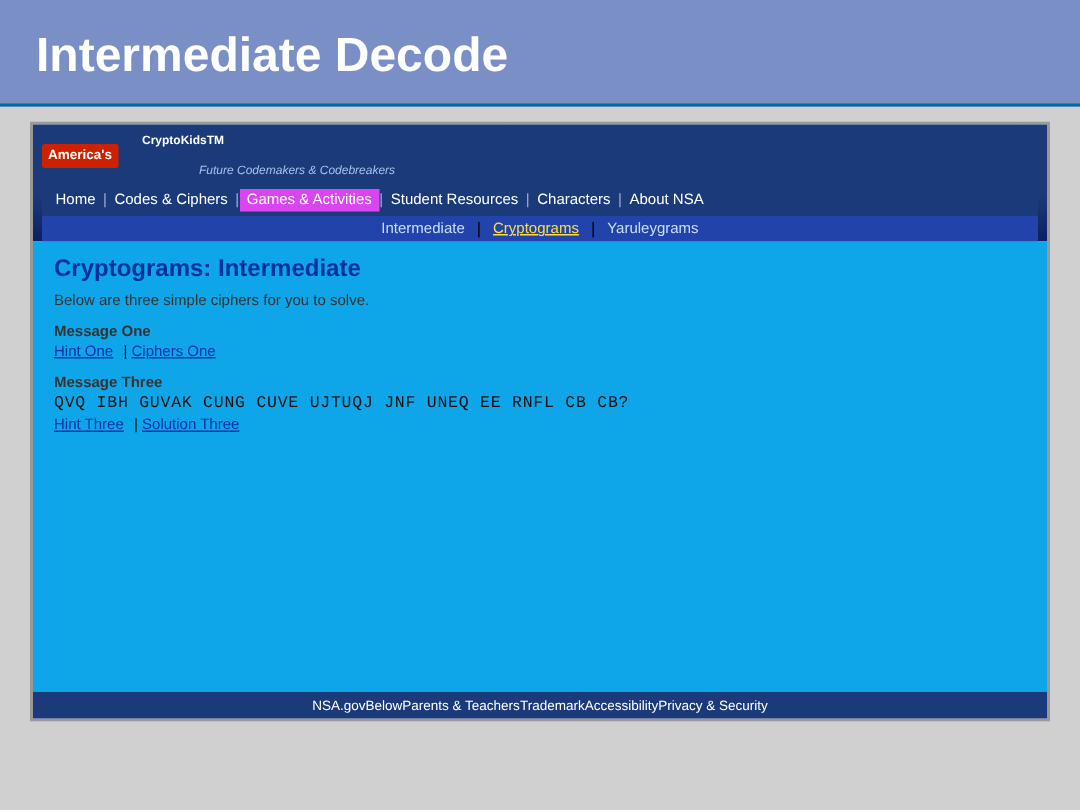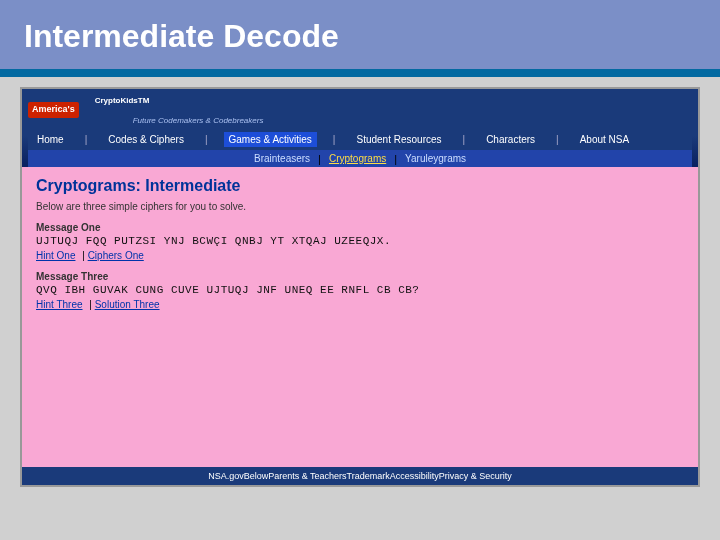--- a/index.html
+++ b/index.html
@@ -8,21 +8,21 @@
       height: 540px;
       background: #d0d0d0;
       font-family: Arial, sans-serif;
       overflow: hidden;
     }
 
     
     .slide-header {
       background: #7b8fc7;
       padding: 18px 24px 14px 24px;
-      border-bottom: 8px solid #0369a1;
+      border-bottom: 2px solid #0369a1;
     }
     .slide-header h1 {
       font-size: 32px;
       font-weight: bold;
       color: white;
       font-family: Arial, sans-serif;
     }
 
     
     .browser-frame {
@@ -72,35 +72,35 @@
       font-style: italic;
       padding-left: 36px;
     }
 
     
     .main-nav {
       background: #1a3a7a;
       display: flex;
       align-items: center;
       padding: 3px 4px;
-      gap: 16px;
+      gap: 0;
     }
     .main-nav a {
       color: white;
       font-size: 10px;
       text-decoration: none;
       padding: 2px 5px;
       white-space: nowrap;
     }
     .main-nav .sep {
       color: #aaaacc;
       font-size: 10px;
     }
     .main-nav a.active-nav {
-      background: #1d4ed8;
+      background: #d946ef;
       text-align: center;
     }
 
     
     .sub-nav {
       background: #2244aa;
       display: flex;
       align-items: center;
       justify-content: center;
       padding: 2px 4px;
@@ -112,21 +112,21 @@
       text-decoration: none;
       padding: 1px 6px;
     }
     .sub-nav a.active-sub {
       color: #ffdd44;
       text-decoration: underline;
     }
 
     
     .content-area {
-      background: #f9a8d4;
+      background: #0ea5e9;
       padding: 10px 14px;
       min-height: 300px;
     }
     .content-area h2 {
       font-size: 16px;
       font-weight: bold;
       color: #003399;
       margin-bottom: 6px;
       font-family: Arial, sans-serif;
     }
@@ -204,35 +204,34 @@
       <a href="#" class="active-nav">Games &amp; Activities</a>
       <span class="sep">|</span>
       <a href="#">Student Resources</a>
       <span class="sep">|</span>
       <a href="#">Characters</a>
       <span class="sep">|</span>
       <a href="#">About NSA</a>
     </div>
 
     <div class="sub-nav">
-      <a href="#">Brainteasers</a>
+      <a href="#">Intermediate</a>
       <span>|</span>
       <a href="#" class="active-sub">Cryptograms</a>
       <span>|</span>
       <a href="#">Yaruleygrams</a>
     </div>
   </div>
 
   <div class="content-area">
     <h2>Cryptograms: Intermediate</h2>
     <p class="intro">Below are three simple ciphers for you to solve.</p>
 
     <div class="message-block">
       <div class="message-label">Message One</div>
-      <div class="cipher-text">UJTUQJ FQQ PUTZSI YNJ BCWÇI QNBJ YT XTQAJ UZEEQJX.</div>
       <div class="hint-links">
         <a href="#">Hint One</a>
         <span>| </span>
         <a href="#">Ciphers One</a>
       </div>
     </div>
 
 
     <div class="message-block">
       <div class="message-label">Message Three</div>

